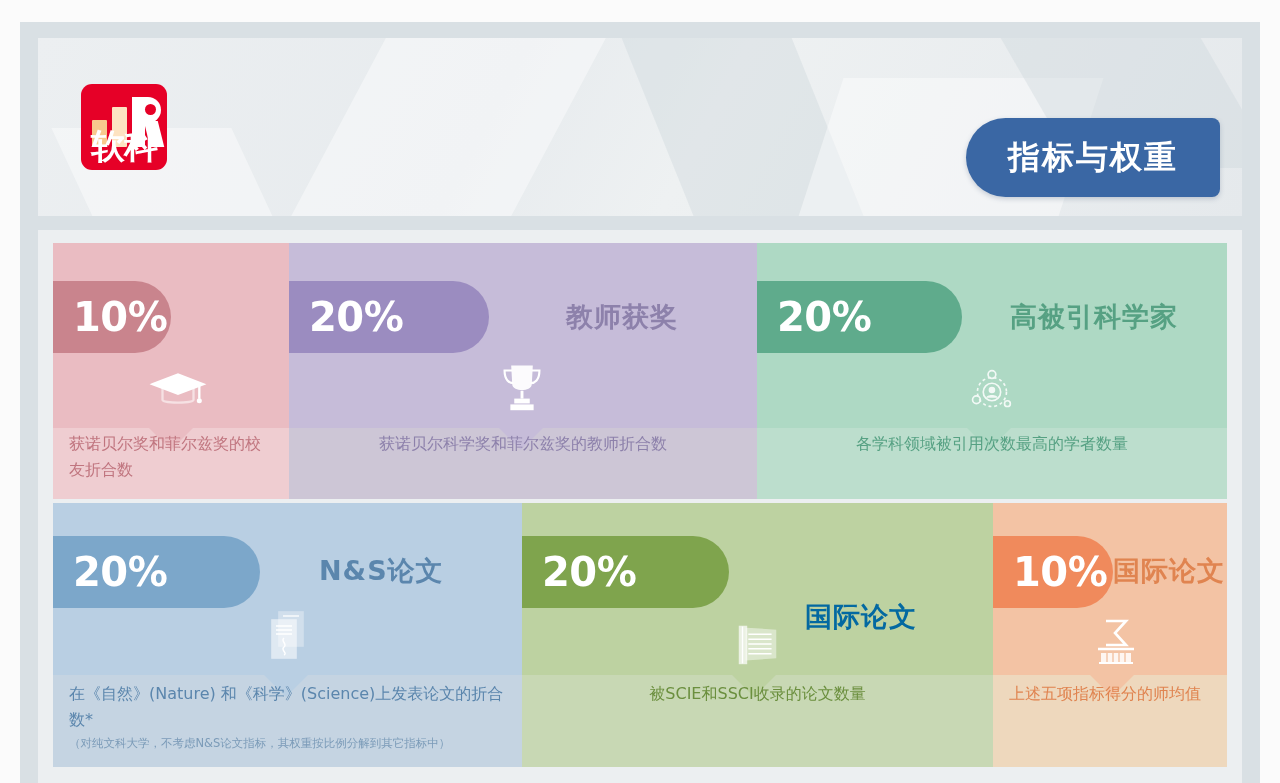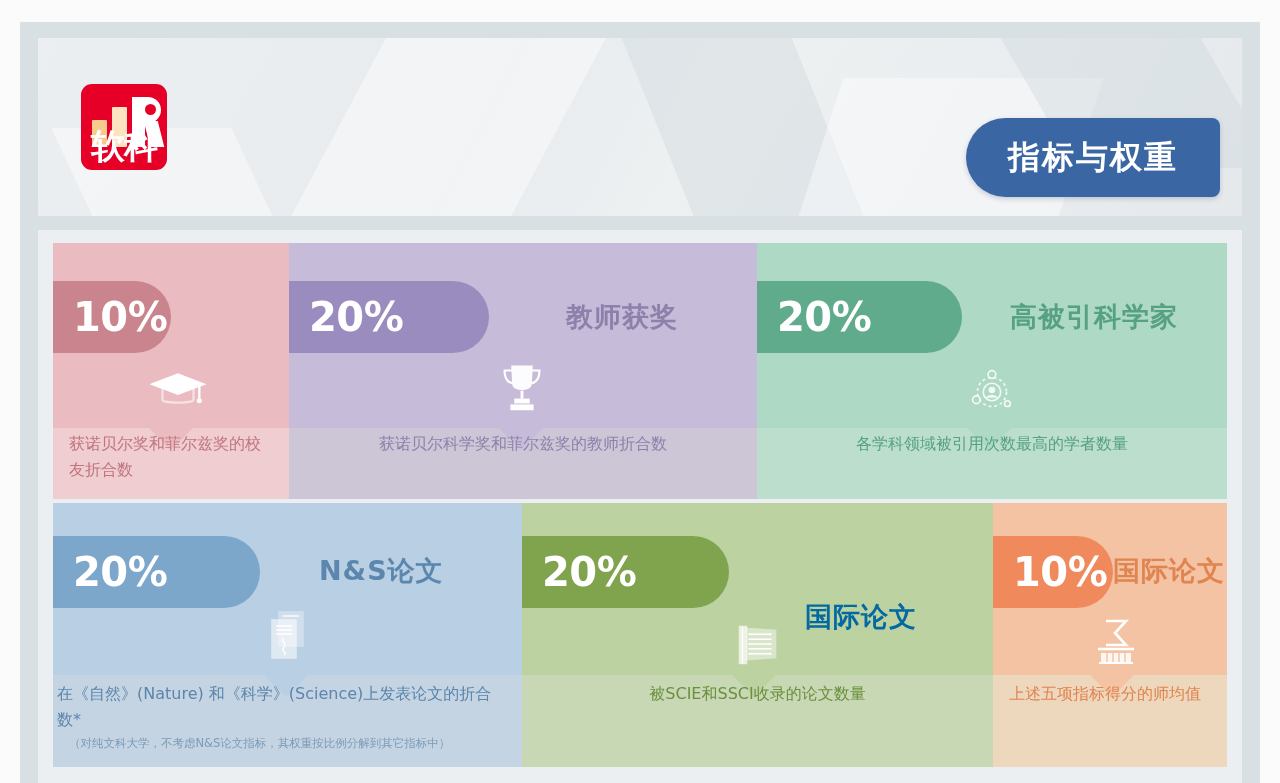--- a/index.html
+++ b/index.html
@@ -240,21 +240,21 @@
       <div class="cat" style="left:266px;top:50px;color:#5b86ad;">N&amp;S论文</div>
       <div class="icon-wrap" style="left:208px;top:104px;width:52px;height:62px;">
         <svg viewBox="0 0 52 62" fill="none" stroke="#fff" stroke-width="1.6">
           <rect x="18" y="5" width="24" height="34" fill="#fff" opacity=".35" stroke="#fff"></rect>
           <rect x="11" y="13" width="24" height="38" fill="#fff" opacity=".55" stroke="#fff"></rect>
           <path d="M15 19 L31 19 M15 23 L31 23 M15 27 L31 27" stroke="#fff" stroke-width="1.3"></path>
           <path d="M23 31 C19 34 27 37 23 40 C19 43 27 46 23 48" stroke="#fff" stroke-width="1.4"></path>
           <path d="M22 9 L38 9" stroke="#fff" stroke-width="1.3"></path>
         </svg>
       </div>
-      <div class="desc" style="left:4px;top:178px;width:440px;color:#5b86ad;">在《自然》(Nature) 和《科学》(Science)上发表论文的折合数*</div>
+      <div class="desc" style="left:16px;top:178px;width:440px;color:#5b86ad;">在《自然》(Nature) 和《科学》(Science)上发表论文的折合数*</div>
       <div class="note" style="left:16px;top:232px;width:448px;color:#7b9bb8;">（对纯文科大学，不考虑N&amp;S论文指标，其权重按比例分解到其它指标中）</div>
     </div>
 
     <div class="cell" style="left:484px;top:273px;width:471px;height:264px;">
       <div class="band-top" style="height:172px;background:#bdd2a1;"></div>
       <div class="band-bot" style="height:92px;background:#c8d8b4;"></div>
       <div class="notch" style="left:210px;top:172px;color:#bdd2a1;"></div>
       <div class="pill" style="top:33px;width:207px;background:#7fa44d;">
         <span class="pct">20%</span>
       </div>

